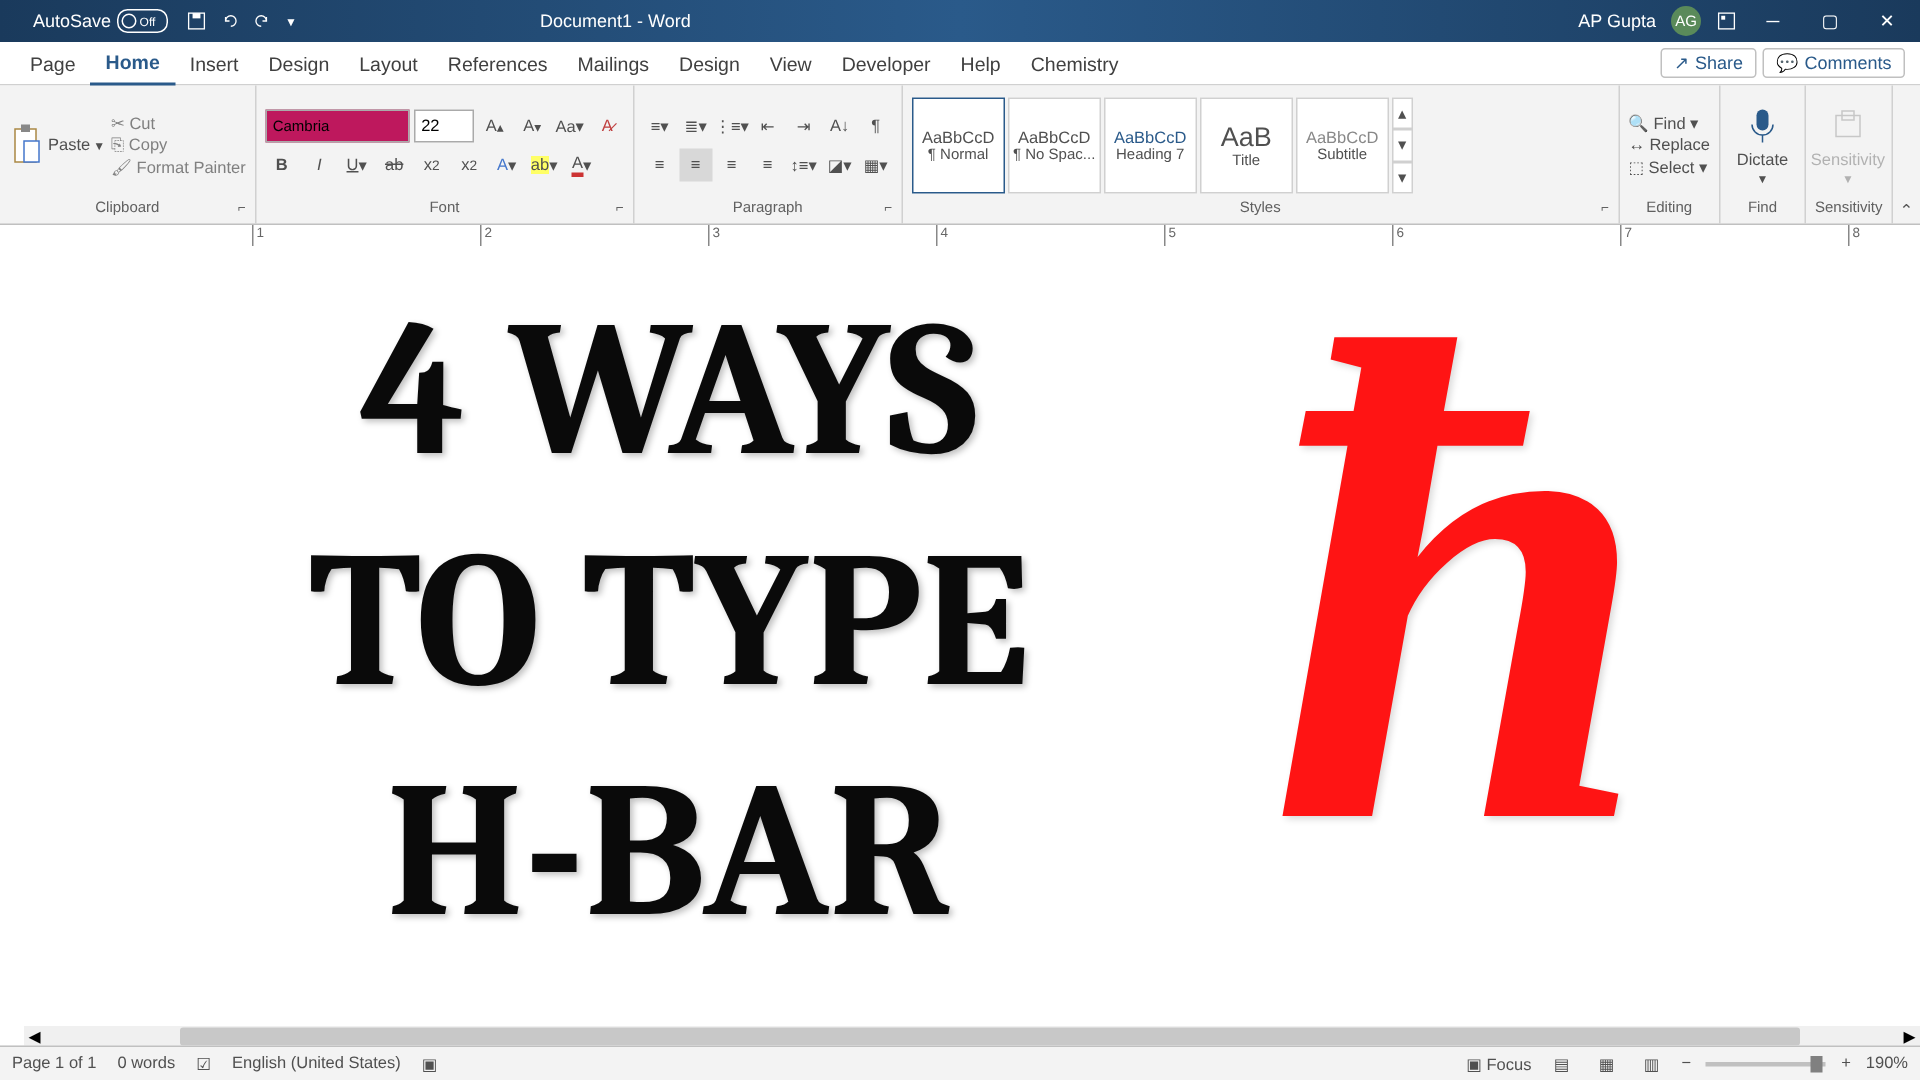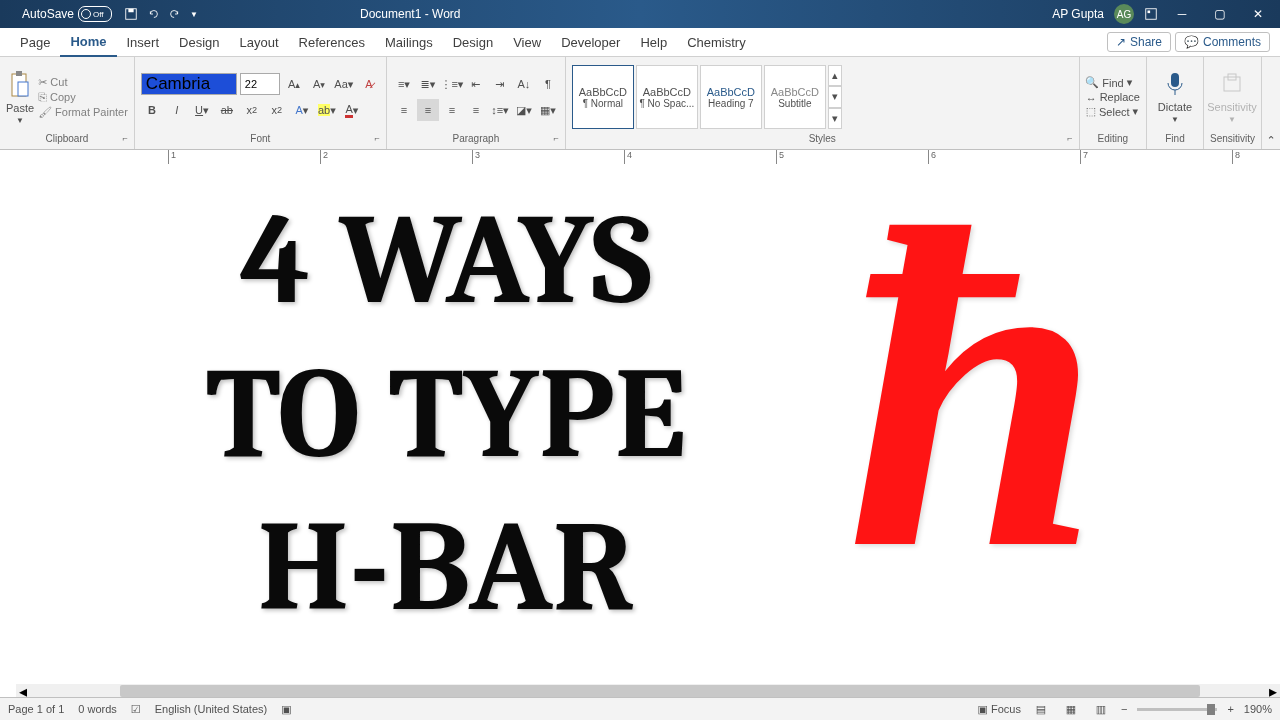--- a/index.html
+++ b/index.html
@@ -16,26 +16,26 @@
 .menubar { height:28px; background:#fff; display:flex; align-items:center; padding:0 10px; border-bottom:1px solid #d0d0d0; font-size:13px; }
 .menu-tab { padding:0 10px; height:28px; display:flex; align-items:center; cursor:pointer; color:#404040; }
 .menu-tab.active { border-bottom:2px solid #2a5a8a; color:#2a5a8a; font-weight:600; }
 .menu-right { margin-left:auto; display:flex; gap:4px; }
 .btn-box { border:1px solid #c0c0c0; padding:2px 8px; border-radius:3px; font-size:12px; color:#2a5a8a; display:flex; align-items:center; gap:4px; cursor:pointer; }
 .ribbon { height:92px; background:#f3f3f3; border-bottom:1px solid #c0c0c0; display:flex; font-size:11px; color:#505050; }
 .group { border-right:1px solid #d0d0d0; display:flex; flex-direction:column; padding:4px 6px 2px 6px; }
 .group-content { flex:1; display:flex; align-items:center; }
 .group-label { text-align:center; font-size:10px; color:#606060; height:14px; position:relative; }
 .group-label .launcher { position:absolute; right:0; top:0; font-size:9px; cursor:pointer; }
-.clip-big { display:flex; flex-direction:column; align-items:center; gap:2px; cursor:pointer; }
+.clip-big { display:flex; align-items:center; gap:2px; cursor:pointer; }
 .clip-small { display:flex; flex-direction:column; gap:2px; margin-left:4px; }
 .clip-item { display:flex; align-items:center; gap:3px; cursor:pointer; color:#808080; }
 .font-box { display:flex; flex-direction:column; gap:4px; }
 .font-row { display:flex; gap:3px; align-items:center; }
-.font-name { width:86px; height:20px; border:1px solid #aaa; background:#1d4ed8; font-size:17px; padding:0 4px; }
+.font-name { width:86px; height:20px; border:1px solid #aaa; background:#be185d; font-size:10px; padding:0 4px; }
 .font-size { width:30px; height:20px; border:1px solid #aaa; background:#fff; font-size:11px; padding:0 4px; }
 .fbtn { width:20px; height:20px; display:flex; align-items:center; justify-content:center; cursor:pointer; border:1px solid transparent; }
 .para-box { display:flex; flex-direction:column; gap:4px; }
 .para-row { display:flex; gap:2px; }
 .styles-box { display:flex; gap:2px; height:64px; align-items:stretch; }
 .style-item { width:60px; border:1px solid #d0d0d0; background:#fff; display:flex; flex-direction:column; align-items:center; justify-content:center; cursor:pointer; }
 .style-item.active { border-color:#2a5a8a; }
 .style-preview { font-size:11px; }
 .style-label { font-size:10px; color:#505050; }
 .scroll-btns { display:flex; flex-direction:column; width:14px; }
@@ -209,20 +209,24 @@
           </div>
         <div class="style-item">
             <span class="style-preview">AaBbCcD</span>
             <span class="style-label">¶ No Spac...</span>
           </div>
         <div class="style-item">
             <span class="style-preview" style="color:#2a5a8a">AaBbCcD</span>
             <span class="style-label">Heading 7</span>
           </div>
         <div class="style-item">
+            <span class="style-preview" style="font-size:18px">AaB</span>
+            <span class="style-label">Title</span>
+          </div>
+        <div class="style-item">
             <span class="style-preview" style="color:#888">AaBbCcD</span>
             <span class="style-label">Subtitle</span>
           </div>
         <div class="scroll-btns">
             <div>▴</div>
             <div>▾</div>
             <div>▾</div>
           </div>
       </div>
     </div>

